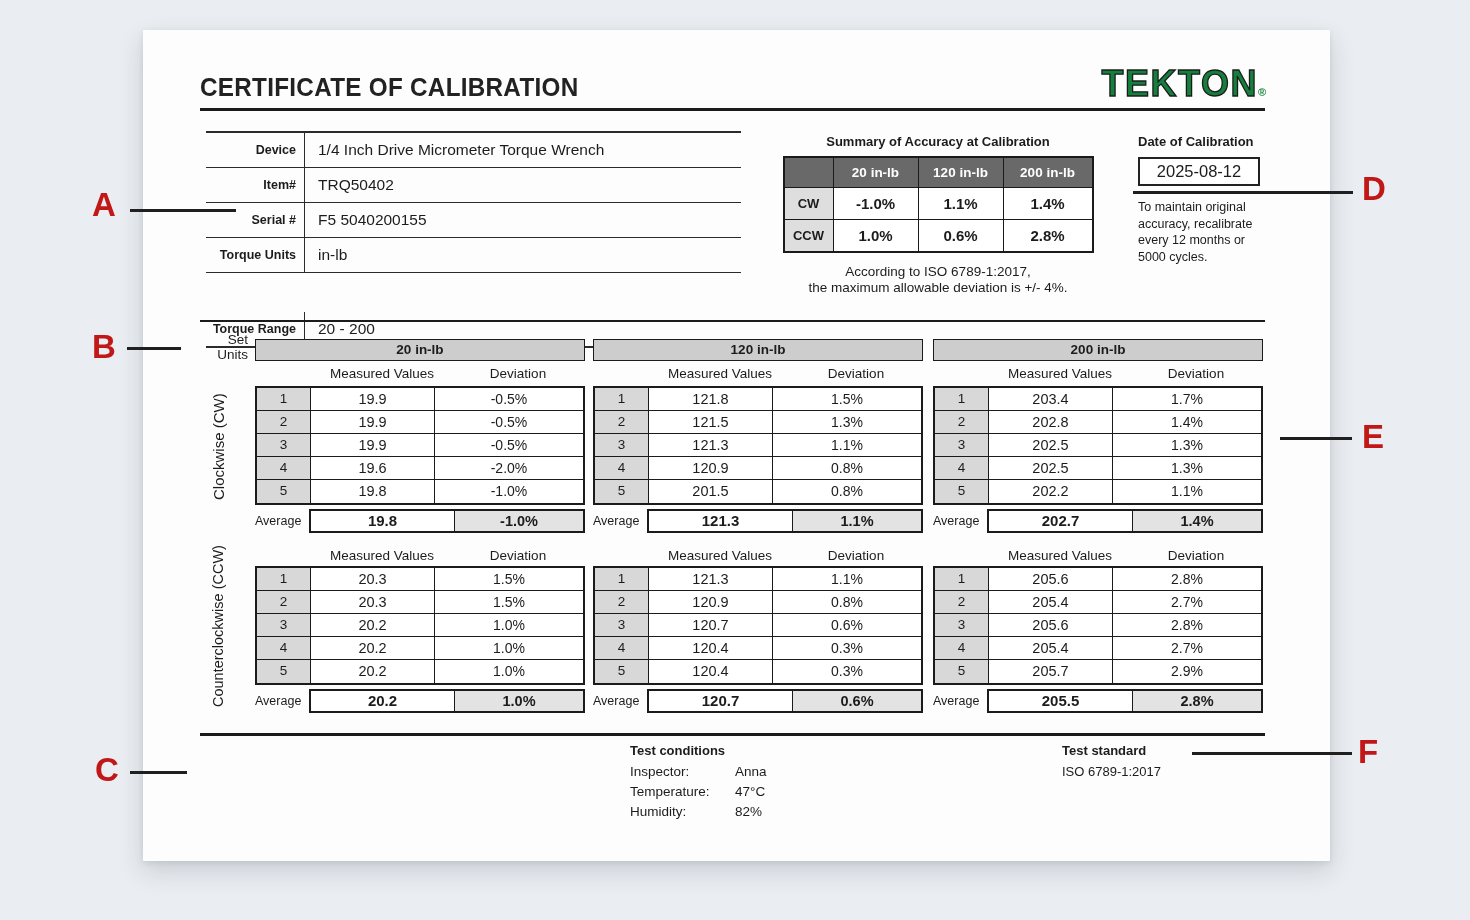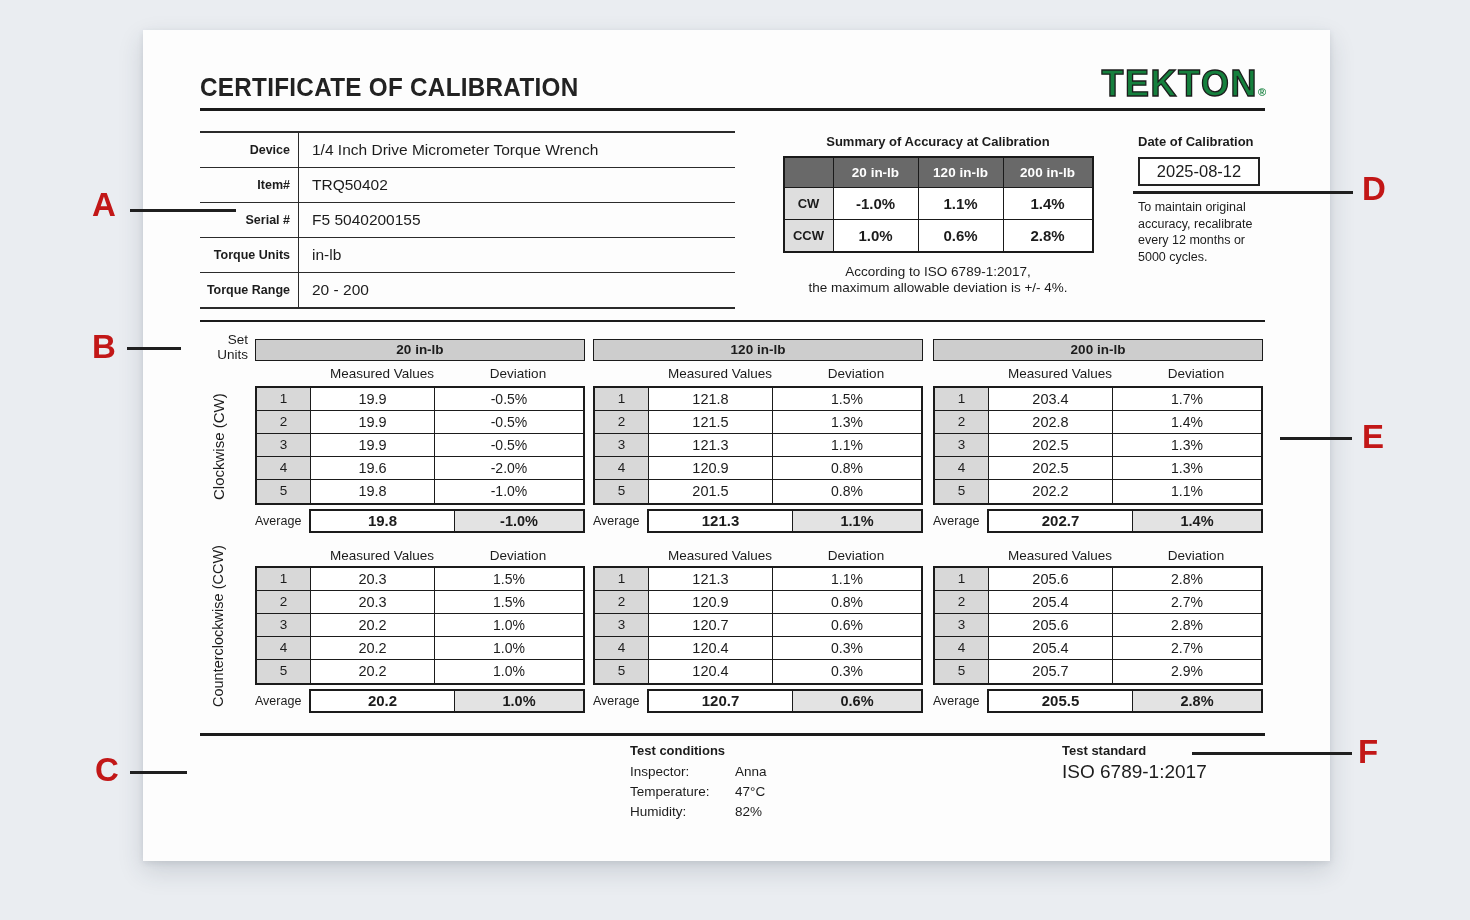--- a/index.html
+++ b/index.html
@@ -25,25 +25,25 @@
     font-size:36px;font-weight:900;letter-spacing:1.5px;color:#15803d;
     -webkit-text-stroke:1.3px #1b1b1b;
   }
   .logo .reg{font-size:11px;-webkit-text-stroke:0;vertical-align:baseline;letter-spacing:0;}
   .rule{position:absolute;background:#1b1b1b;}
   .title-rule{left:57px;top:78px;width:1065px;height:3px;}
   .section-rule{left:57px;top:290px;width:1065px;height:2px;}
   .bottom-rule{left:57px;top:703px;width:1065px;height:3px;}
   
   .device-table{
-    position:absolute;left:57px;top:101px;width:535px;
+    position:absolute;left:63px;top:101px;width:535px;
     border-top:2px solid #2b2b2b;border-bottom:2px solid #2b2b2b;text-align:right;
   }
   .drow{display:flex;height:34px;border-bottom:1.5px solid #2b2b2b;}
-  .drow:last-child{border-bottom:none;}
+  .drow:last-child{border-bottom:none;margin-top:39px;}
   .dlabel{
     width:90px;border-right:1.5px solid #2b2b2b;
     font-weight:bold;font-size:12.5px;
     display:flex;align-items:center;justify-content:flex-end;padding-right:8px;
     box-sizing:content-box;
   }
   .dvalue{flex:1;display:flex;align-items:center;padding-left:13px;font-size:15.5px;}
   
   .summary{position:absolute;left:634px;top:104px;width:322px;text-align:center;}
   .sum-title{font-size:13px;font-weight:bold;}
@@ -105,21 +105,21 @@
   .footer{position:absolute;left:57px;top:712px;width:1065px;height:110px;}
   .fcol{position:absolute;top:0;}
   .f-equip{left:0;}
   .f-cond{left:430px;}
   .f-std{left:862px;}
   .fhead{font-weight:bold;font-size:13px;line-height:18px;margin-bottom:2px;}
   .frow{display:flex;font-size:13.5px;line-height:20px;}
   .f-equip .flabel{width:68px;}
   .f-cond .flabel{width:105px;}
   .fvalue{}
-  .fstd-value{font-size:19px;line-height:20px;}
+  .fstd-value{font-size:13px;line-height:20px;}
   
   .annot-letter{position:absolute;font-size:33px;font-weight:800;line-height:34px;}
   .annot-line{position:absolute;height:3px;background:#1f1f1f;}
   .la{left:92px;top:188px;}   .line-a{left:130px;top:209px;width:106px;}
   .lb{left:92px;top:330px;}   .line-b{left:127px;top:347px;width:54px;}
   .lc{left:95px;top:753px;}   .line-c{left:130px;top:771px;width:57px;}
   .ld{left:1362px;top:172px;} .line-d{left:1133px;top:191px;width:220px;}
   .le{left:1362px;top:420px;} .line-e{left:1280px;top:437px;width:72px;}
   .lf{left:1358px;top:735px;} .line-f{left:1192px;top:752px;width:160px;}
 </style>

